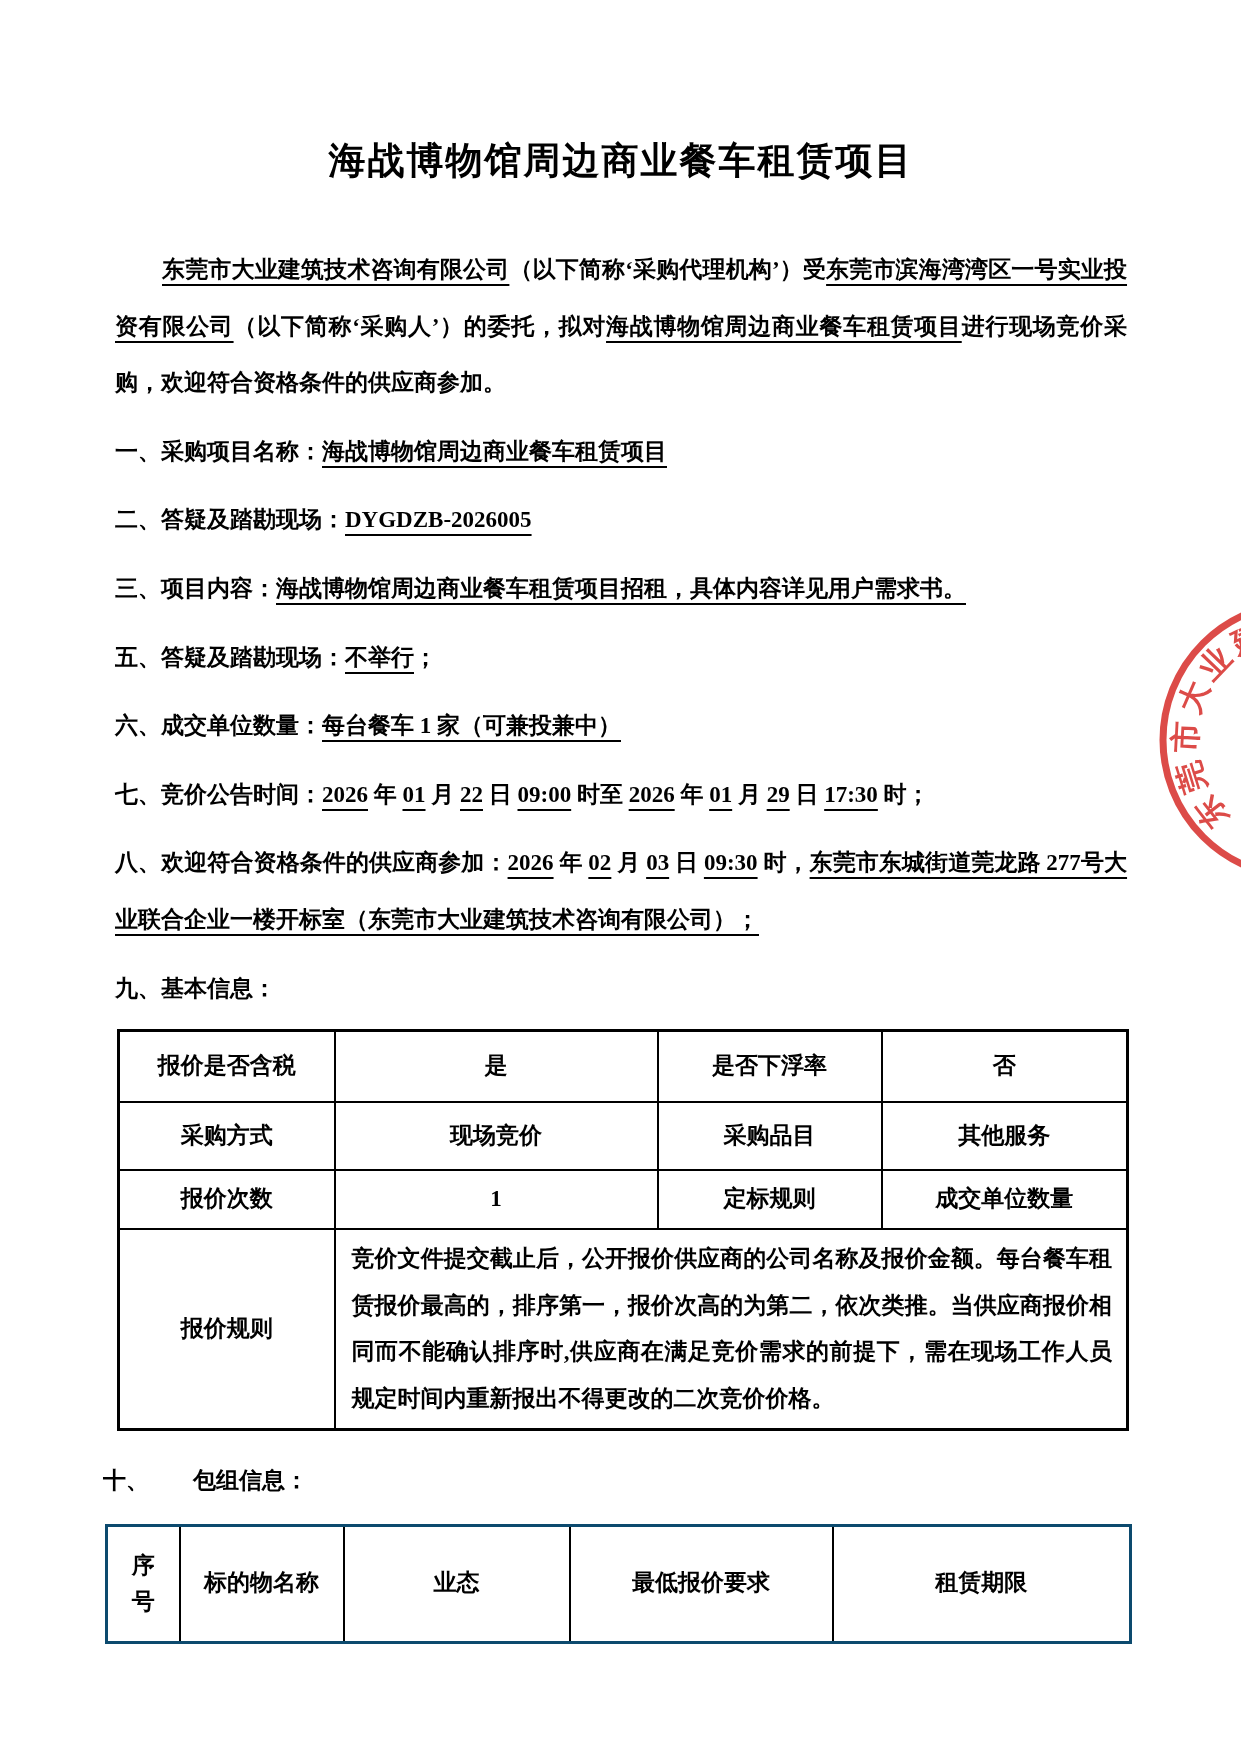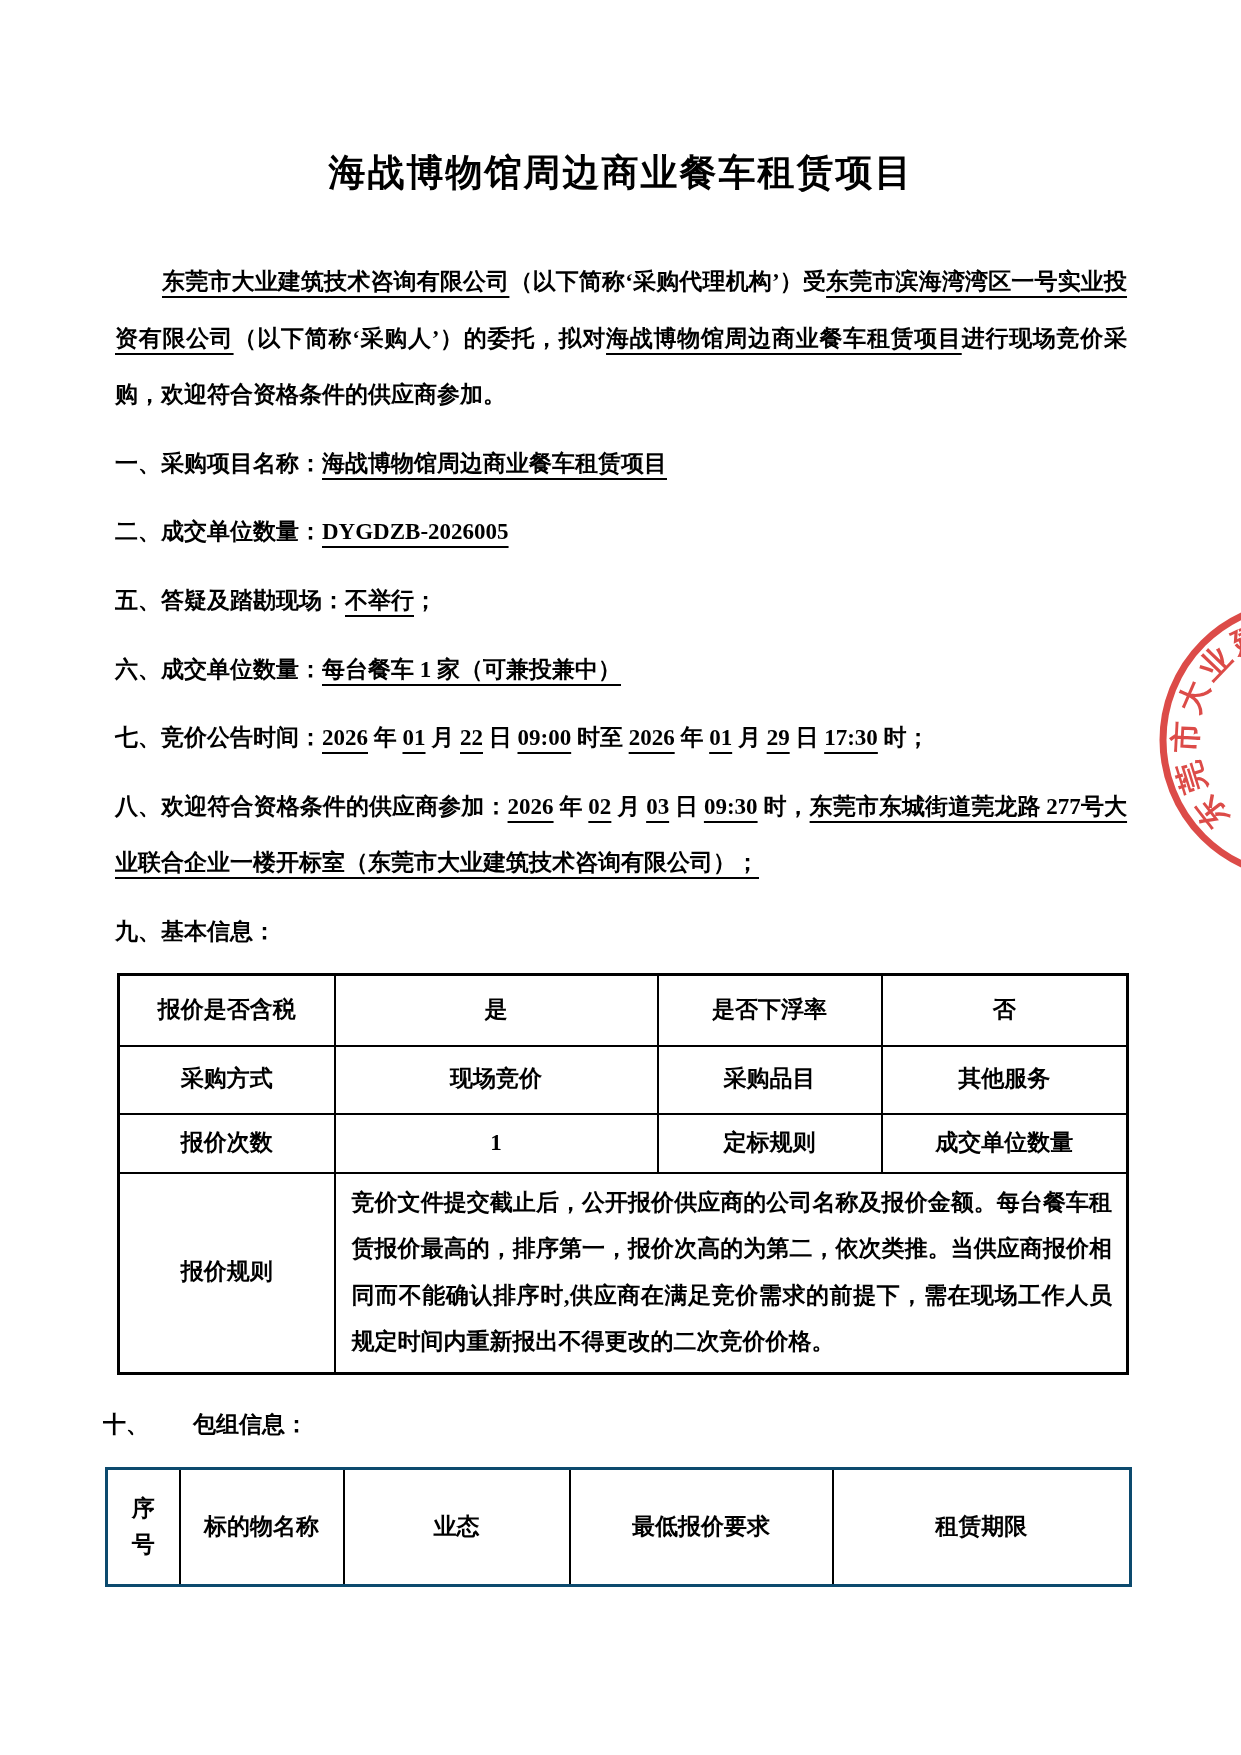--- a/index.html
+++ b/index.html
@@ -2,21 +2,21 @@
 <html><head>
 <meta charset="utf-8">
 <style>
   html,body{margin:0;padding:0;}
   body{
     width:1241px;height:1755px;background:#ffffff;color:#000;
     font-family:"Liberation Serif","DejaVu Serif",serif;
     font-weight:bold;
   }
   .page{position:relative;width:1241px;height:1755px;background:#fff;overflow:hidden;}
-  .content{position:absolute;left:103px;top:142px;width:1036px;}
+  .content{position:absolute;left:103px;top:130px;width:1036px;}
   .title{
     text-align:center;font-size:37px;line-height:62px;letter-spacing:2px;
     font-weight:bold;
   }
   .body-text{margin-top:50px;font-size:23px;line-height:56.6px;text-align:justify;}
   p.para{margin:12px;}
   p.intro{text-indent:47px;}
   .u{text-decoration:underline;text-decoration-thickness:2px;text-underline-offset:7px;}
   .gap-label{display:inline-block;width:44px;}
 
@@ -50,22 +50,23 @@
   <div class="content">
 
     <div class="title">海战博物馆周边商业餐车租赁项目</div>
 
     <div class="body-text">
 
       <p class="para intro"><span class="u">东莞市大业建筑技术咨询有限公司</span><span>（以下简称‘采购代理机构’）受</span><span class="u">东莞市滨海湾湾区一号实业投资有限公司</span><span>（以下简称‘采购人’）的委托，拟对</span><span class="u">海战博物馆周边商业餐车租赁项目</span><span>进行现场竞价采购，欢迎符合资格条件的供应商参加。</span></p>
 
       <p class="para"><span>一、采购项目名称：</span><span class="u">海战博物馆周边商业餐车租赁项目</span></p>
 
-      <p class="para"><span>二、成交单位数量：</span><span class="u">DYGDZB-2026005</span></p>
+      <p class="para"><span>二、答疑及踏勘现场：</span><span class="u">DYGDZB-2026005</span></p>
 
+      <p class="para"><span>三、项目内容：</span><span class="u">海战博物馆周边商业餐车租赁项目招租，具体内容详见用户需求书。</span></p>
 
 
       <p class="para"><span>五、答疑及踏勘现场：</span><span class="u">不举行</span><span>；</span></p>
 
       <p class="para"><span>六、成交单位数量：</span><span class="u">每台餐车 1 家（可兼投兼中）</span></p>
 
       <p class="para"><span>七、竞价公告时间：</span><span class="u">2026</span><span> 年 </span><span class="u">01</span><span> 月 </span><span class="u">22</span><span> 日 </span><span class="u">09:00</span><span> 时至 </span><span class="u">2026</span><span> 年 </span><span class="u">01</span><span> 月 </span><span class="u">29</span><span> 日 </span><span class="u">17:30</span><span> 时；</span></p>
 
       <p class="para"><span>八、欢迎符合资格条件的供应商参加：</span><span class="u">2026</span><span> 年 </span><span class="u">02</span><span> 月 </span><span class="u">03</span><span> 日 </span><span class="u">09:30</span><span> 时，</span><span class="u">东莞市东城街道莞龙路 277号大业联合企业一楼开标室（东莞市大业建筑技术咨询有限公司）；</span></p>
 

